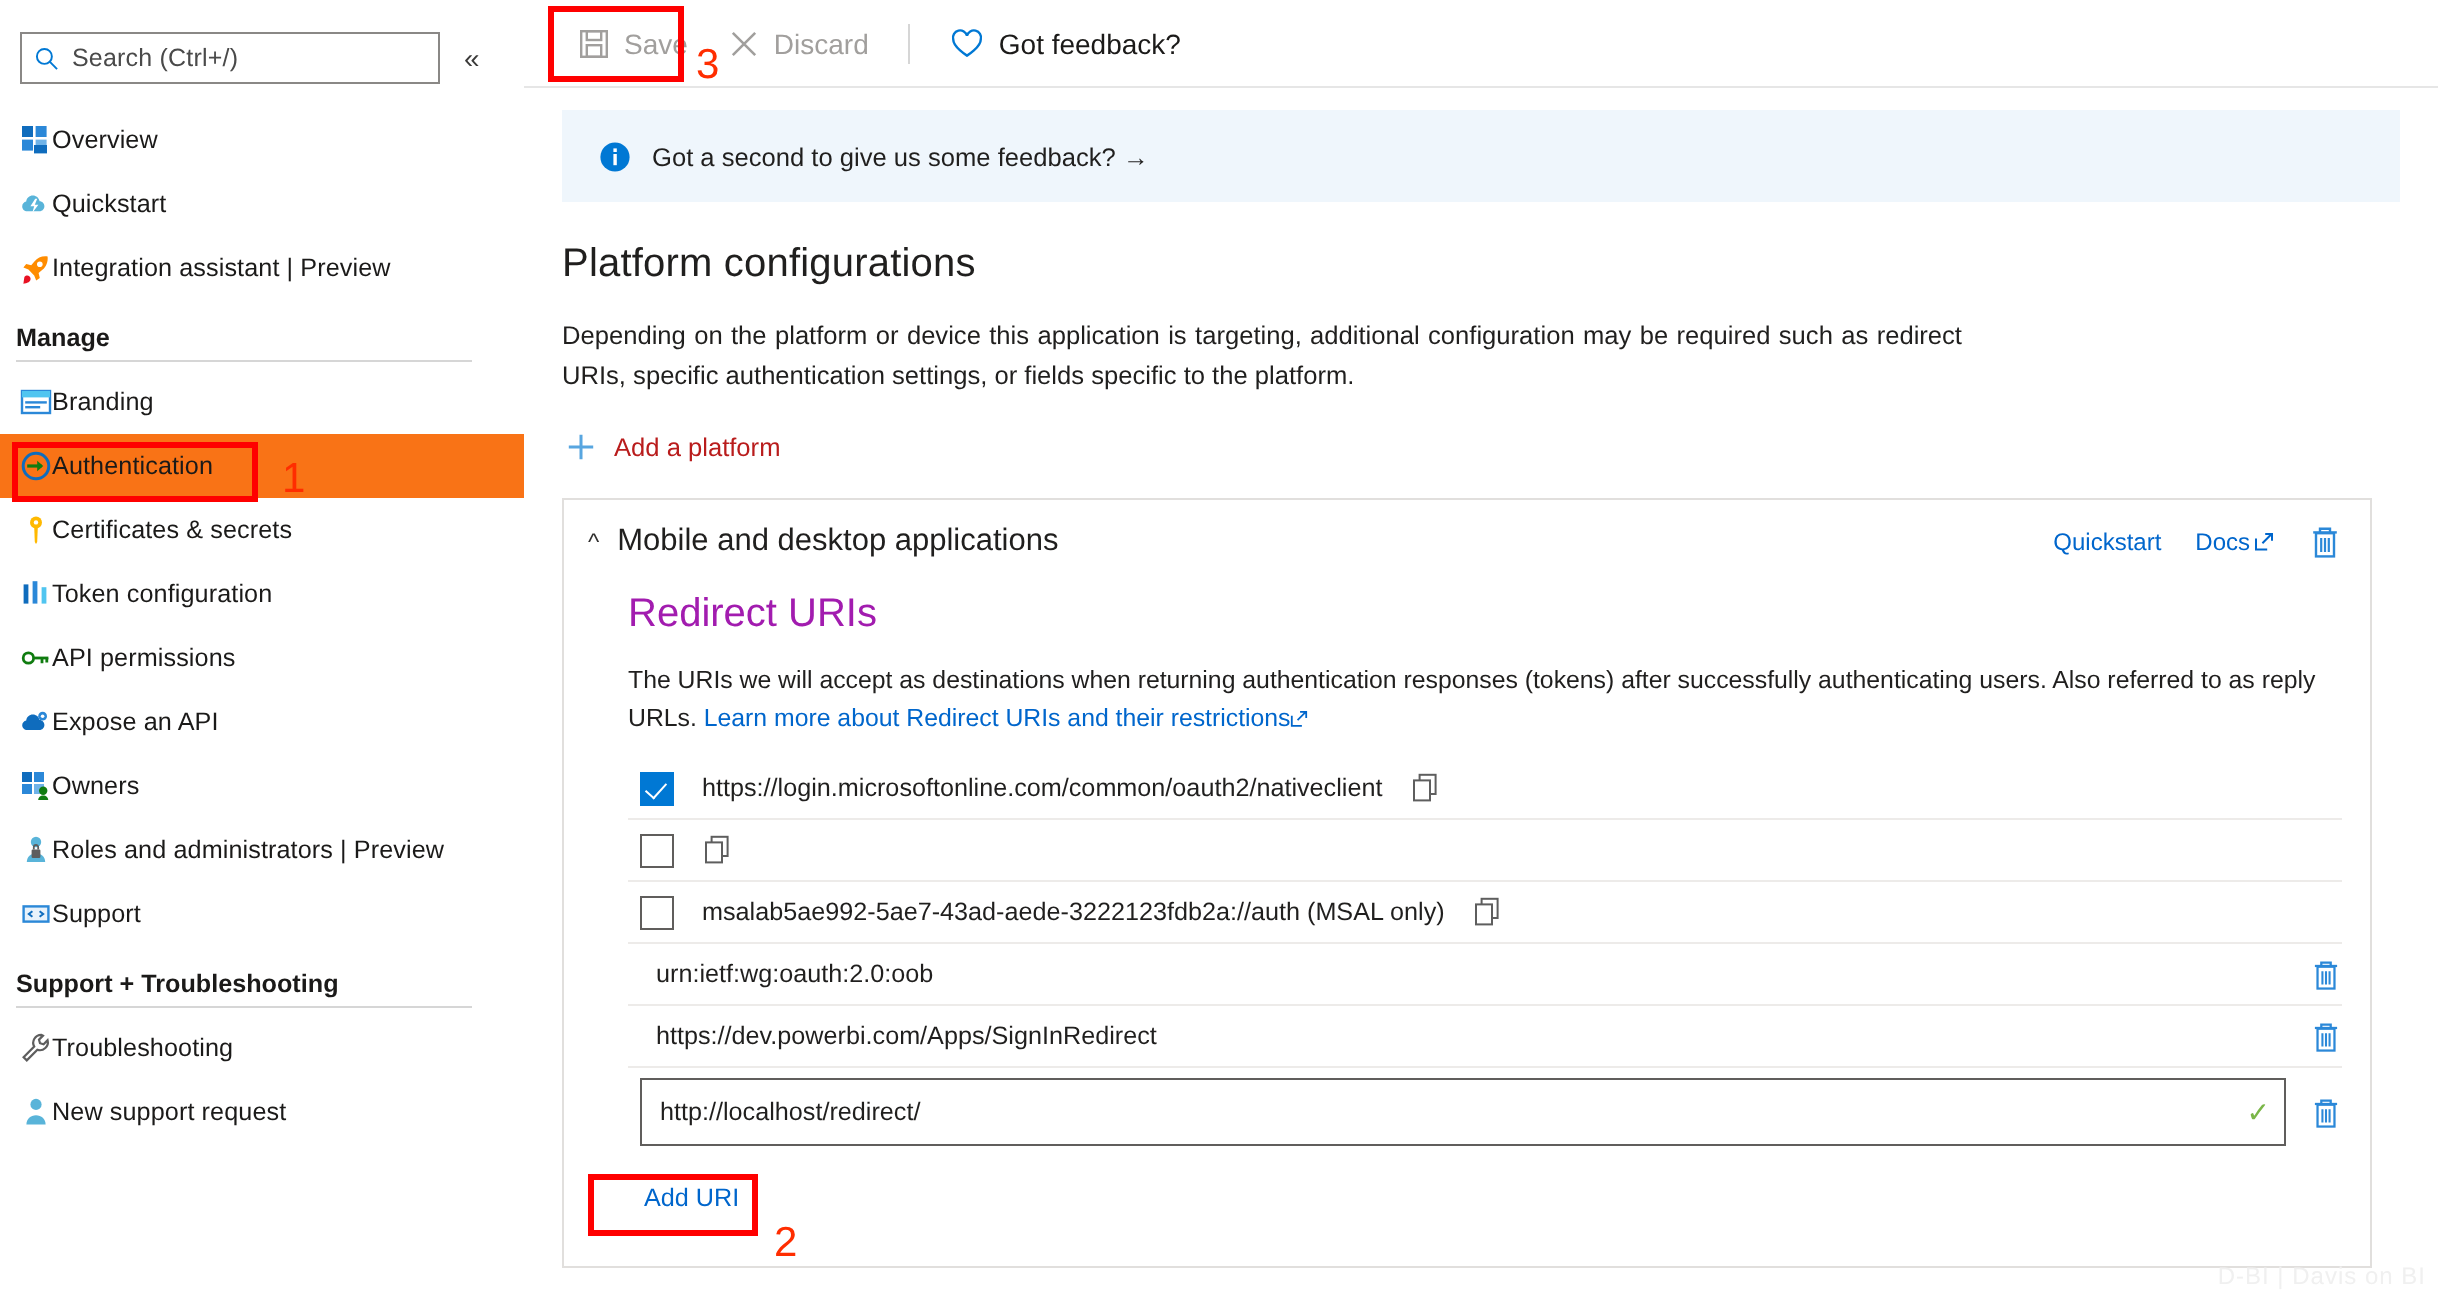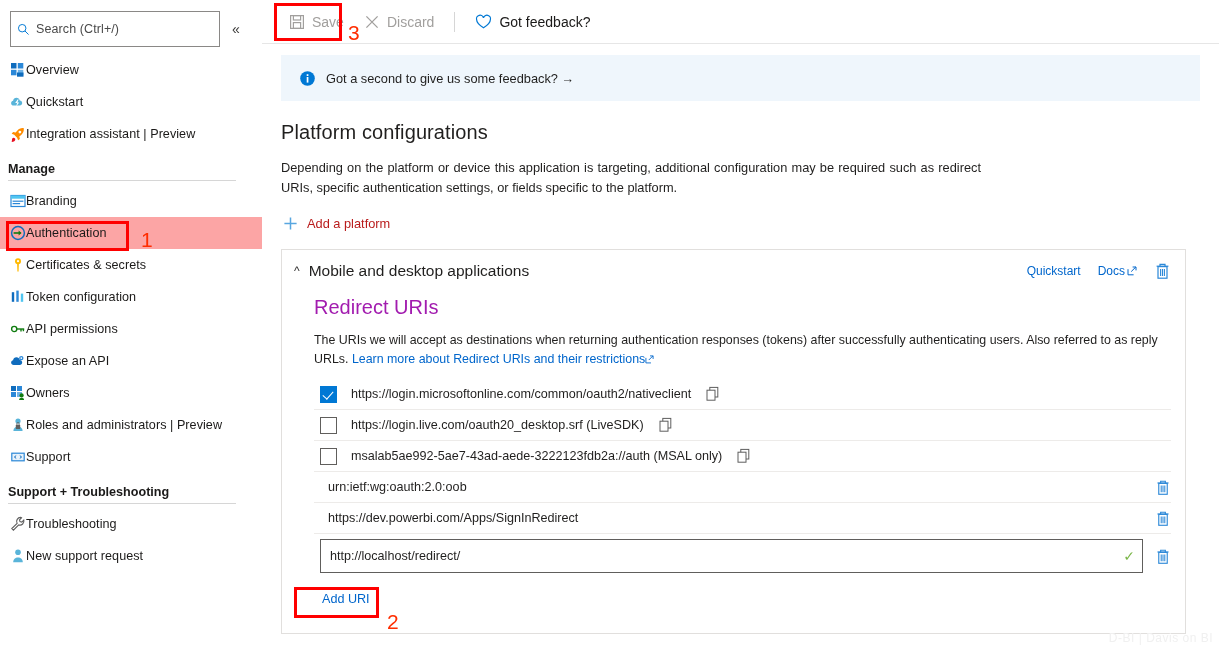--- a/index.html
+++ b/index.html
@@ -14,37 +14,37 @@
   .app { position: relative; width: 1219px; height: 655px; display: flex; }
 
   
   .sidebar {
     width: 262px; height: 655px; flex: 0 0 262px;
     background: #ffffff; position: relative;
     padding-top: 14px;
   }
   .search-row { display: flex; align-items: center; padding: 0 6px 0 10px; height: 30px; }
   .search-box {
-    flex: 0 0 210px; height: 36px; border: 1px solid #8a8886; background: #fff;
+    flex: 0 0 210px; height: 26px; border: 1px solid #8a8886; background: #fff;
     display: flex; align-items: center; padding: 0 6px; gap: 6px;
   }
   .search-box .mag { flex: 0 0 13px; height: 13px; display: block; }
   .search-ph { font-size: 12.5px; color: #4a4a4a; letter-spacing: .1px; }
   .collapse-btn {
     margin-left: 12px; color: #3b3a39; font-size: 14px; line-height: 1;
     cursor: pointer; user-select: none;
   }
 
   .nav { margin-top: 10px; }
   .nav-item {
     height: 32px; display: flex; align-items: center; 
     padding-left: 10px; cursor: pointer; position: relative;
   }
   .nav-item .lbl { font-size: 12.6px; color: #1b1a19; white-space: nowrap; letter-spacing: .05px; }
-  .nav-item.selected { background: #fca5a5; }
+  .nav-item.selected { background: #f97316; }
   .nav-ico { flex: 0 0 16px; width: 16px; height: 16px; display: block; }
 
   .nav-group-title {
     font-size: 12.6px; font-weight: bold; color: #1b1a19;
     padding: 12px 0 4px 8px;
   }
   .nav-sep { height: 1px; background: #d6d6d6; margin: 0 26px 4px 8px; }
 
   
   .main { flex: 1 1 auto; position: relative; height: 655px; background: #fff; }
@@ -398,21 +398,20 @@
             <span class="cb checked"></span>
             <span class="uri-txt">https://login.microsoftonline.com/common/oauth2/nativeclient</span>
             <svg class="copy-ico" width="16" height="16" viewBox="0 0 16 16">
               <rect x="4.8" y="1.4" width="8" height="9.6" fill="#fff" stroke="#5e5e5e" stroke-width="1"></rect>
               <rect x="2" y="4.2" width="8" height="10" fill="#fff" stroke="#5e5e5e" stroke-width="1"></rect>
             </svg>
           </div>
 
           <div class="uri-check-row">
             <span class="cb"></span>
-            <span class="uri-txt">https://login.live.com/oauth20_desktop.srf (LiveSDK)</span>
             <svg class="copy-ico" width="16" height="16" viewBox="0 0 16 16">
               <rect x="4.8" y="1.4" width="8" height="9.6" fill="#fff" stroke="#5e5e5e" stroke-width="1"></rect>
               <rect x="2" y="4.2" width="8" height="10" fill="#fff" stroke="#5e5e5e" stroke-width="1"></rect>
             </svg>
           </div>
 
           <div class="uri-check-row">
             <span class="cb"></span>
             <span class="uri-txt">msalab5ae992-5ae7-43ad-aede-3222123fdb2a://auth (MSAL only)</span>
             <svg class="copy-ico" width="16" height="16" viewBox="0 0 16 16">

